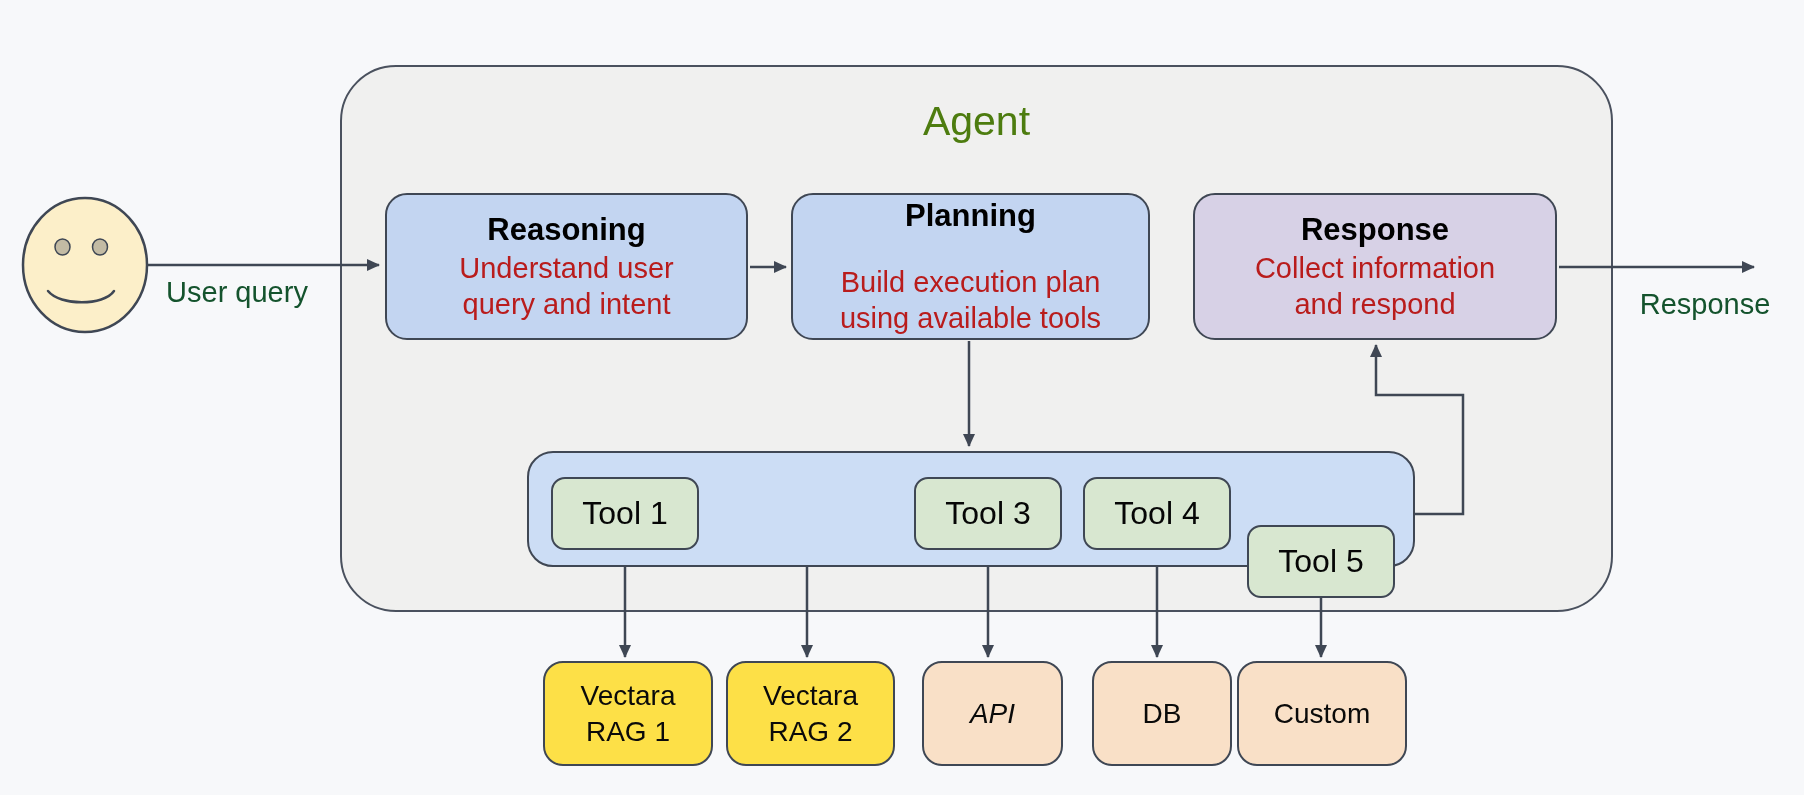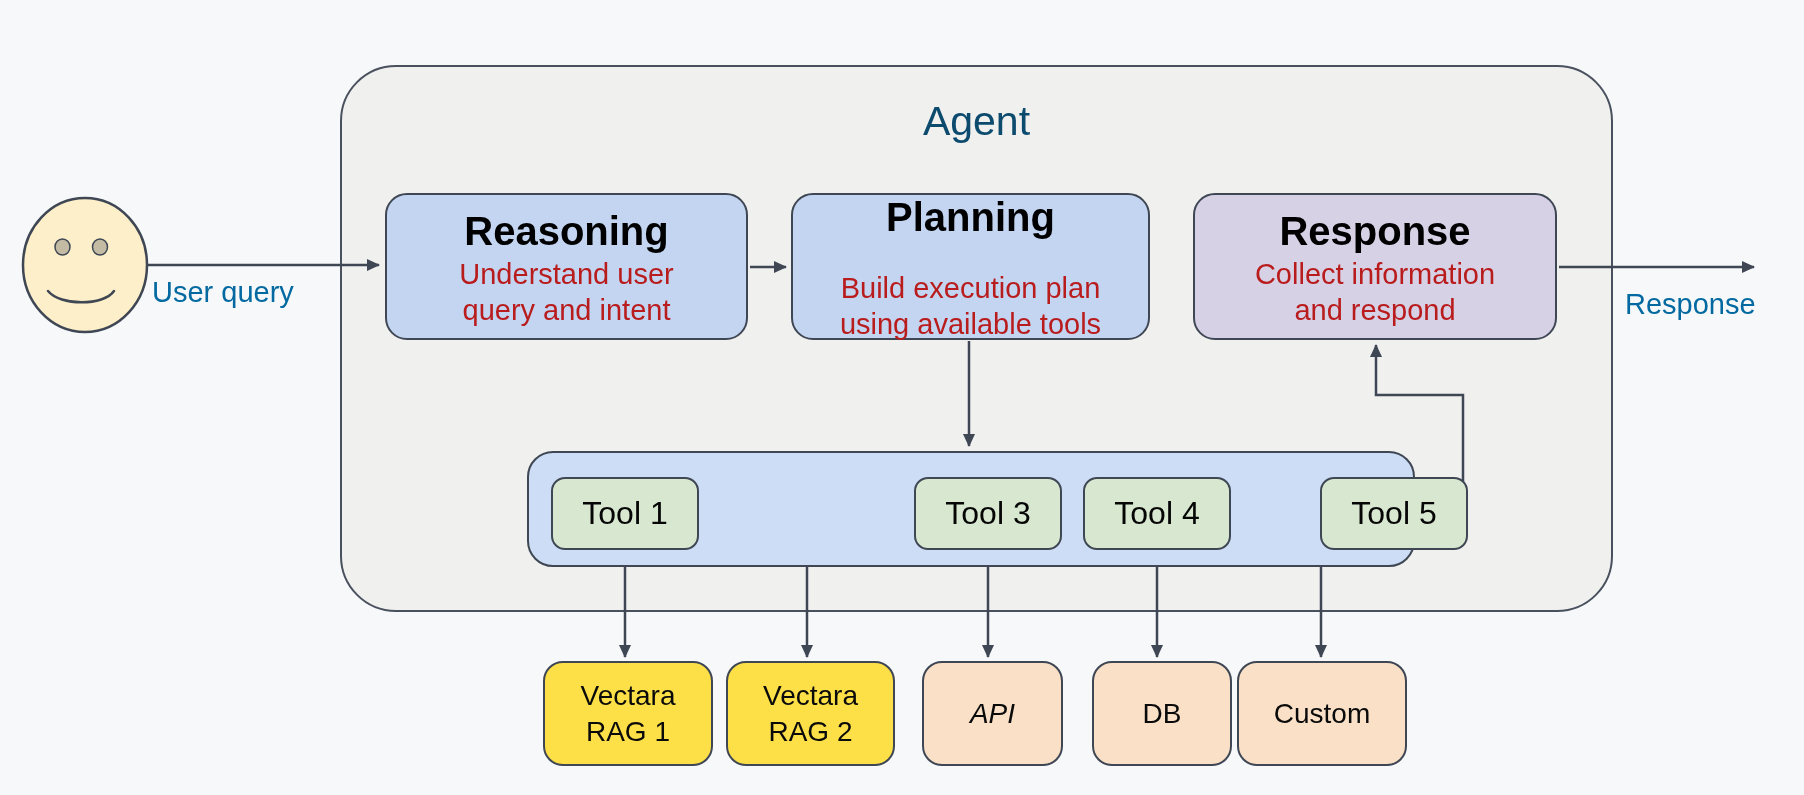--- a/index.html
+++ b/index.html
@@ -12,30 +12,30 @@
   }
   .abs{position:absolute;box-sizing:border-box;}
   .agent-container{
     left:340px;top:65px;width:1273px;height:547px;
     background:#f0f0ef;
     border:2px solid #4a515e;
     border-radius:56px;
   }
   .agent-title{
     left:340px;top:98px;width:1273px;height:52px;
-    font-size:41px;color:#0c4a6e;text-align:center;
+    font-size:41px;color:#4d7c0f;text-align:center;
   }
   svg.layer{position:absolute;left:0;top:0;pointer-events:none;}
   .stage{
     top:193px;height:147px;
     border:2.5px solid #3f4754;border-radius:22px;
     display:flex;flex-direction:column;align-items:center;justify-content:center;
     text-align:center;
   }
-  .stage .stage-title{font-size:40px;font-weight:bold;color:#000;line-height:1.3;}
+  .stage .stage-title{font-size:31px;font-weight:bold;color:#000;line-height:1.3;}
   .stage .stage-desc{font-size:29px;color:#b91c1c;line-height:1.24;white-space:pre-line;width:310px;}
   .stage.blue{background:#c3d5f1;}
   .stage.lavender{background:#d7d1e6;}
   .tools-container{
     left:527px;top:451px;width:888px;height:116px;
     background:#ccddf5;
     border:2.5px solid #3f4754;border-radius:26px;
   }
   .tool{
     top:477px;height:73px;width:148px;
@@ -46,21 +46,21 @@
   }
   .resource{
     top:661px;height:105px;
     border:2.5px solid #3f4754;border-radius:20px;
     display:flex;align-items:center;justify-content:center;
     text-align:center;font-size:28px;color:#0a0a0a;line-height:1.28;white-space:pre-line;
   }
   .resource.rag{background:#fde047;}
   .resource.ext{background:#f9e0c7;}
   .edge-label{
-    font-size:29px;color:#0369a1;text-align:left;
+    font-size:29px;color:#14532d;text-align:center;
   }
 </style>
 </head>
 <body>
 
 <div class="canvas">
 
   <div class="abs agent-container"></div>
 
   <svg class="layer" width="1804" height="795" viewBox="0 0 1804 795">
@@ -115,21 +115,21 @@
   <div class="abs stage lavender" style="left:1193px;width:364px;">
     <div class="stage-title">Response</div>
     <div class="stage-desc">Collect information
 and respond</div>
   </div>
 
   <div class="abs tools-container"></div>
   <div class="abs tool" style="left:551px;">Tool 1</div>
   <div class="abs tool" style="left:914px;">Tool 3</div>
   <div class="abs tool" style="left:1083px;">Tool 4</div>
-  <div class="abs tool" style="left:1320px;">Tool 5</div>
+  <div class="abs tool" style="left:1247px;margin-top:48px;">Tool 5</div>
 
   <div class="abs resource rag" style="left:543px;width:170px;">Vectara
 RAG 1</div>
   <div class="abs resource rag" style="left:726px;width:169px;">Vectara
 RAG 2</div>
   <div class="abs resource ext" style="left:922px;width:141px;font-style:italic;">API</div>
   <div class="abs resource ext" style="left:1237px;width:170px;">Custom</div>
   <div class="abs resource ext" style="left:1092px;width:140px;">DB</div>
 
 </div>

